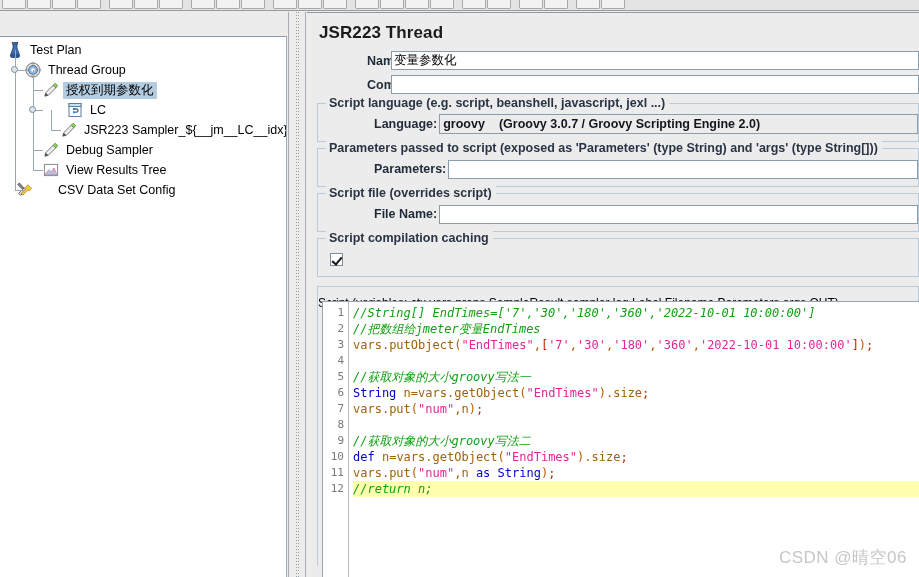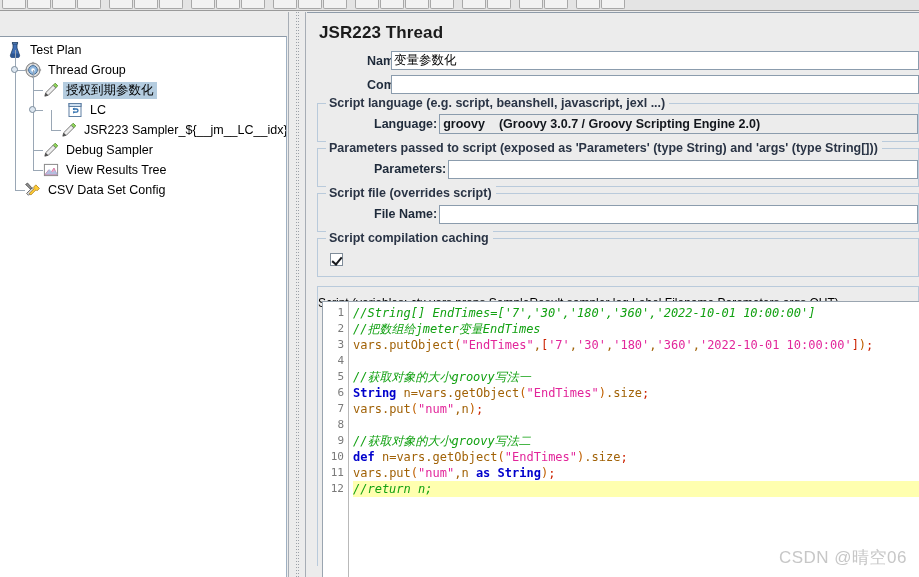--- a/index.html
+++ b/index.html
@@ -266,21 +266,21 @@
     padding: 3px 0 0 4px;
     font-family: "DejaVu Sans Mono", monospace;
     font-size: 12px;
     line-height: 16px;
     white-space: pre;
     overflow: hidden;
   }
   #code .ln { height: 16px; }
   #code .ln.cur { background: #ffffaf; }
   .cm { color: #12a112; font-style: italic; }
-  .kw { color: #0000cc; font-weight: bold; }
+  .kw { color: #0000cc; font-weight: normal; }
   .st { color: #e2259a; }
   .pn { color: #c06000; }
   .pn2 { color: #cc2200; }
   .pl { color: #a16207; }
 
   
   #watermark {
     position: absolute;
     right: 12px; bottom: 8px;
     font-size: 17px;
@@ -386,21 +386,21 @@
           <span class="tlabel">Debug Sampler</span>
         </div>
         <div class="tnode" style="padding-left: 42px;">
           <span class="ticon"><svg width="18" height="18" viewBox="0 0 18 18" xmlns="http://www.w3.org/2000/svg">
               <rect x="2.4" y="3.4" width="13.2" height="11.2" fill="#ffffff" stroke="#8a8a8a" stroke-width="1"></rect>
               <path d="M3 13.6l3.6-4.6 2.4 2.4 3-4.4 3 6.6z" fill="#f2a6c6" stroke="#c4618f" stroke-width=".7"></path>
               <path d="M3 13.6l4.6-5.6 2.8 3.4 2.4-2.2 3.2 4.4z" fill="#9fc7e8" opacity=".75"></path>
             </svg></span>
           <span class="tlabel">View Results Tree</span>
         </div>
-        <div class="tnode" style="padding-left: 24px;">
+        <div class="tnode" style="padding-left: 16px; gap: 18px;">
           <span class="ticon"><svg width="18" height="18" viewBox="0 0 18 18" xmlns="http://www.w3.org/2000/svg">
               <path d="M2.6 12.4l5.6-5.6 1.9 1.9-5.6 5.6z" fill="#d9d9d9" stroke="#5f5f5f" stroke-width=".9"></path>
               <path d="M1.6 3.4l2-1.3 4.1 4.6-1.4 1.4z" fill="#8e8e8e" stroke="#4a4a4a" stroke-width=".8"></path>
               <path d="M15.6 4.2l-2.6 2.6 1.1 1.1-5.6 5.6 1.7 1.7 5.6-5.6 1.1 1.1 2.6-2.6z" fill="#ffcc33" stroke="#a8791a" stroke-width=".8" transform="translate(-2.5,0) scale(.92)"></path>
             </svg></span>
           <span class="tlabel">CSV Data Set Config</span>
         </div>
         <div class="vline" style="left: 15px; top: 13px; height: 140px;"></div>
         <div class="hline" style="left: 15px; top: 33px; width: 10px;"></div>
         <div class="hline" style="left: 15px; top: 153px; width: 10px;"></div>

